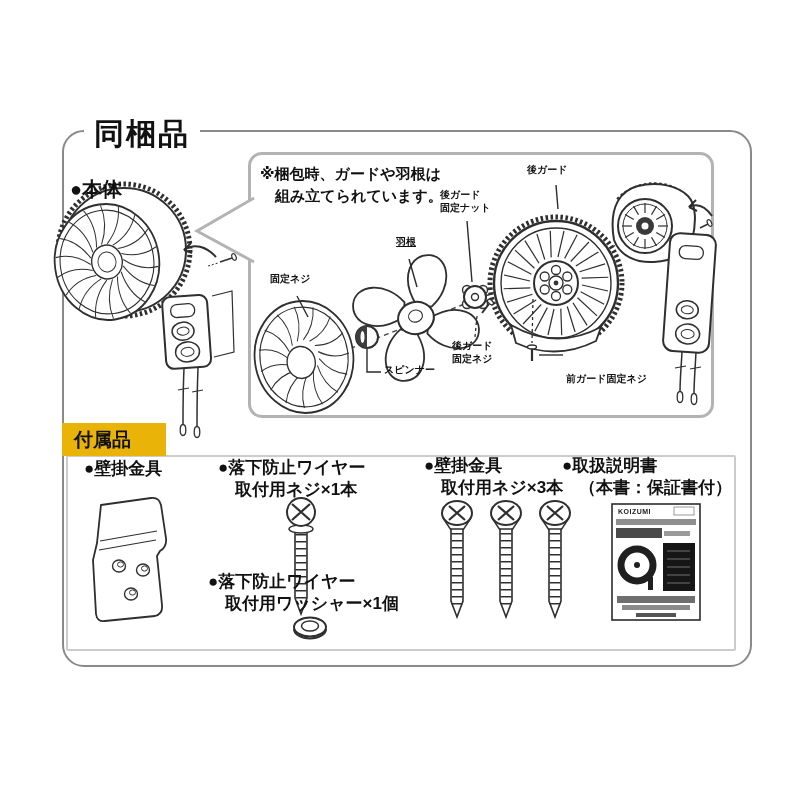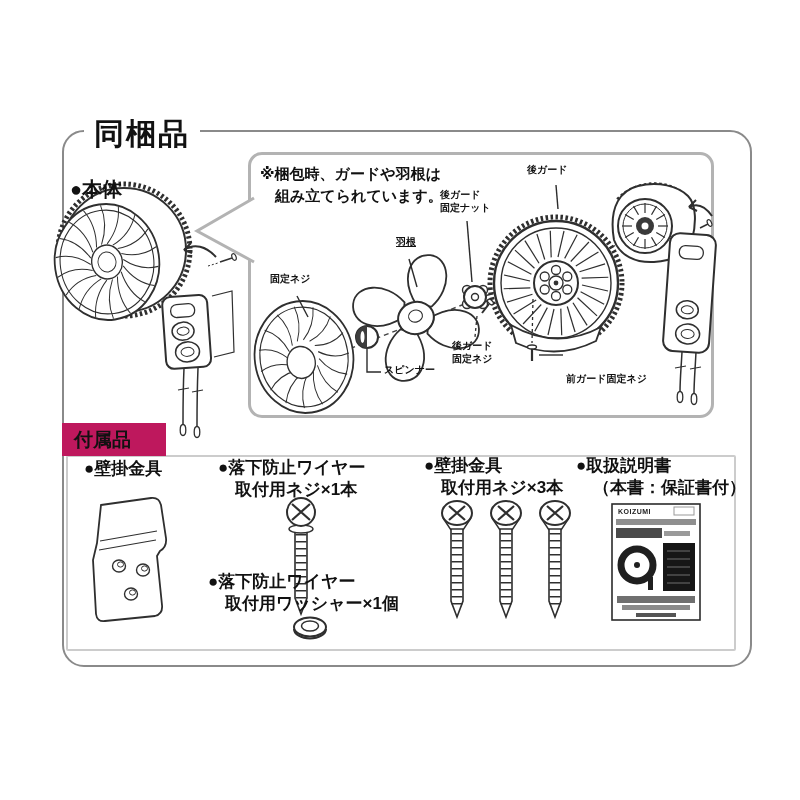--- a/index.html
+++ b/index.html
@@ -18,27 +18,27 @@
   #main-body-label{left:70px;top:176px;font-size:20px;}
   #packing-note{left:260px;top:163px;font-size:15px;line-height:1.45;}
   .plbl{font-size:10px;}
   #lbl-front-guard{left:270px;top:272px;}
   #lbl-blade{left:396px;top:235px;text-decoration:underline;}
   #lbl-spinner{left:384px;top:363px;}
   #lbl-rear-guard{left:527px;top:163px;}
   #lbl-rear-guard-nut{left:440px;top:188px;}
   #lbl-rear-guard-screw{left:452px;top:339px;}
   #lbl-front-guard-screw{left:566px;top:351px;margin-top:21px;}
-  #acc-header{left:62px;top:423px;width:92px;height:33px;background:#be185d;font-size:19px;line-height:33px;padding-left:12px;z-index:3;position:absolute;font-weight:bold;}
+  #acc-header{left:62px;top:423px;width:92px;height:33px;background:#eab308;font-size:19px;line-height:33px;padding-left:12px;z-index:3;position:absolute;font-weight:bold;}
   .albl{font-size:17px;line-height:1.28;}
   #acc-1{left:84px;top:458px;}
   #acc-2{left:218px;top:457px;}
   #acc-3{left:208px;top:571px;}
   #acc-4{left:424px;top:455px;}
-  #acc-5{left:576px;top:455px;}
+  #acc-5{left:562px;top:455px;}
   #manual-brand{left:618px;top:507px;font-size:7px;letter-spacing:.5px;color:#222;z-index:3;}
 </style>
 </head>
 <body>
 
 <div class="box" id="outer-box"></div>
 <div class="box" id="inner-box"></div>
 <div class="box" id="acc-box"></div>
 
 <svg id="art" width="800" height="800" viewBox="0 0 800 800">

